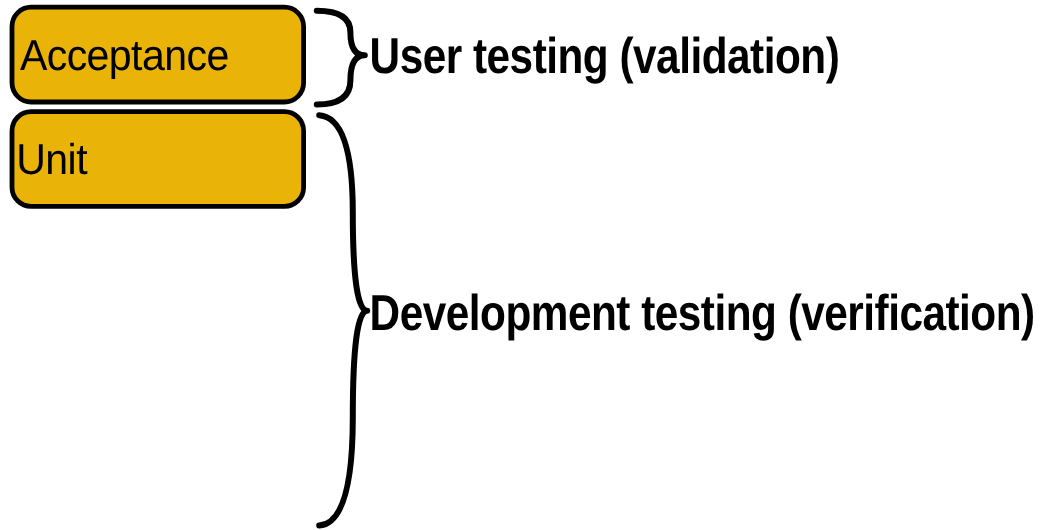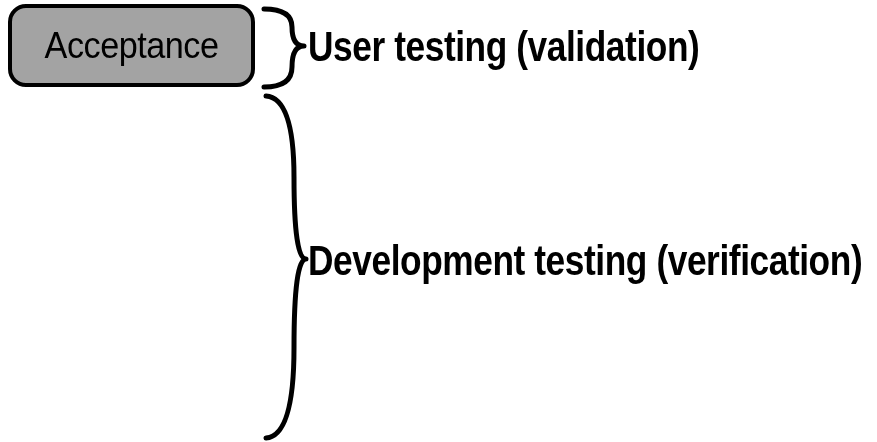--- a/index.html
+++ b/index.html
@@ -20,26 +20,25 @@
     left: 8px;
     top: 4px;
     width: 247px;
     display: flex;
     flex-direction: column;
     gap: 4px;
   }
   .box {
     box-sizing: border-box;
     height: 83px;
-    background: #a3a3a3;
+    background: #eab308;
     border: 4px solid #000000;
     border-radius: 18px;
     display: flex;
     align-items: center;
-    justify-content: center;
   }
   .box-label {
     font-size: 36px;
     font-weight: 400;
     color: #000000;
     white-space: nowrap;
     transform: scaleX(0.95);
     transform-origin: center center;
     letter-spacing: -0.5px;
   }
@@ -68,20 +67,23 @@
 </style>
 </head>
 <body>
 
 <div class="canvas">
 
   <div class="stack">
     <div class="box">
       <span class="box-label">Acceptance</span>
     </div>
+    <div class="box">
+      <span class="box-label">Unit</span>
+    </div>
   </div>
 
   <svg class="braces" viewBox="0 0 877 442" xmlns="http://www.w3.org/2000/svg">
     <path d="M 264 9 Q 292 9 292 27 Q 292 46 304 46 Q 292 46 292 67 Q 292 87 264 87" fill="none" stroke="#000000" stroke-width="5" stroke-linecap="round" stroke-linejoin="round"></path>
     <path d="M 266 96 Q 294 98 294 177 Q 294 259 306 259 Q 294 259 294 348 Q 294 436 266 438" fill="none" stroke="#000000" stroke-width="5" stroke-linecap="round" stroke-linejoin="round"></path>
   </svg>
 
   <div class="annotation user-testing">User testing (validation)</div>
   <div class="annotation dev-testing">Development testing (verification)</div>
 

